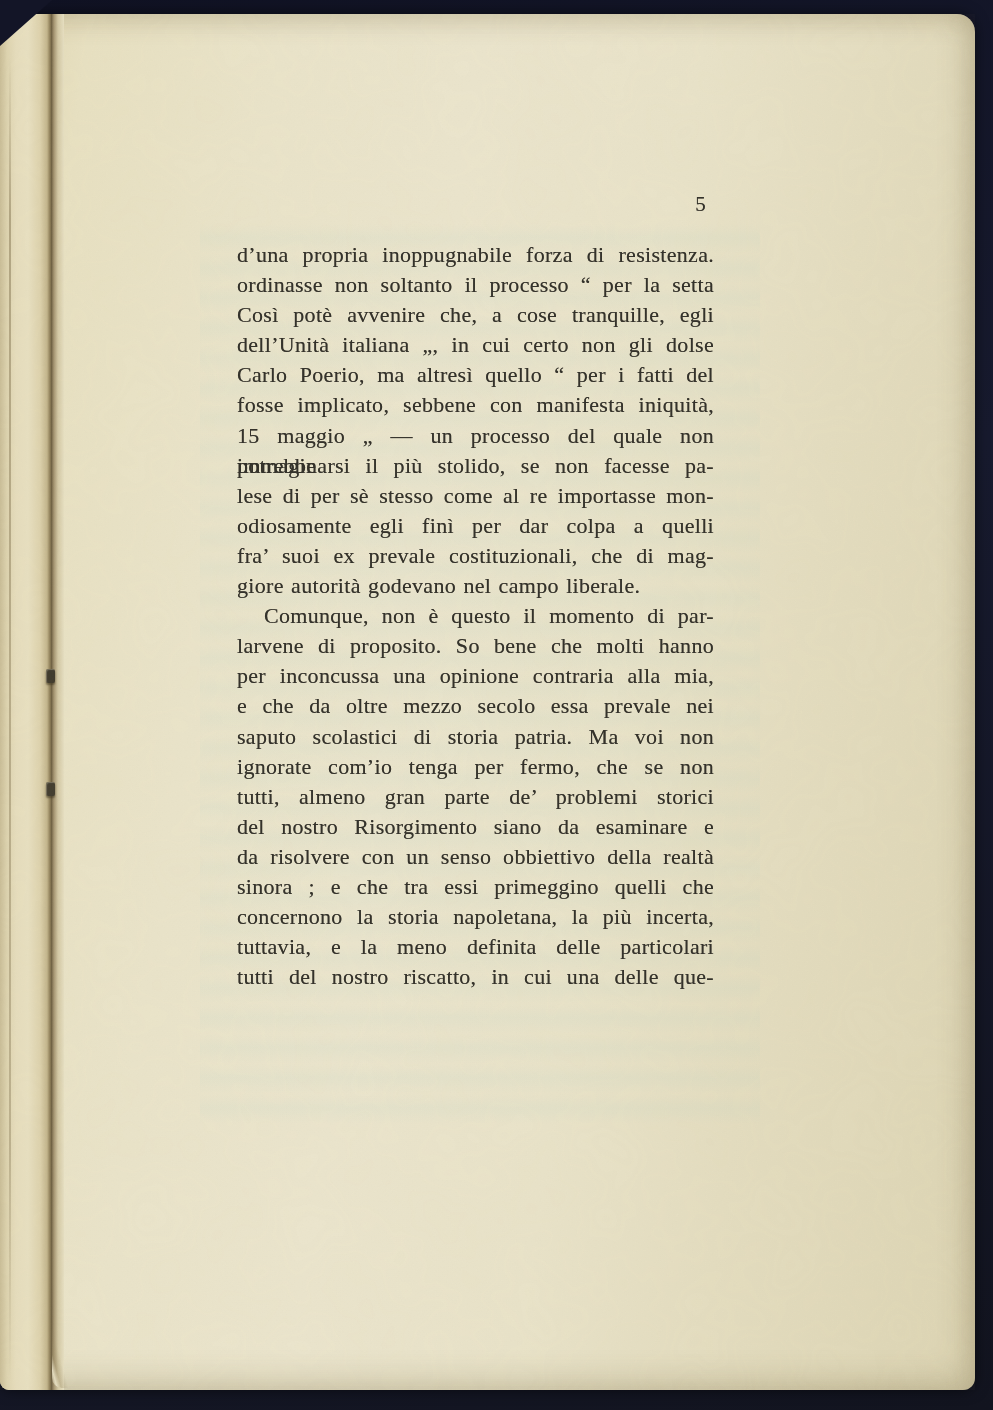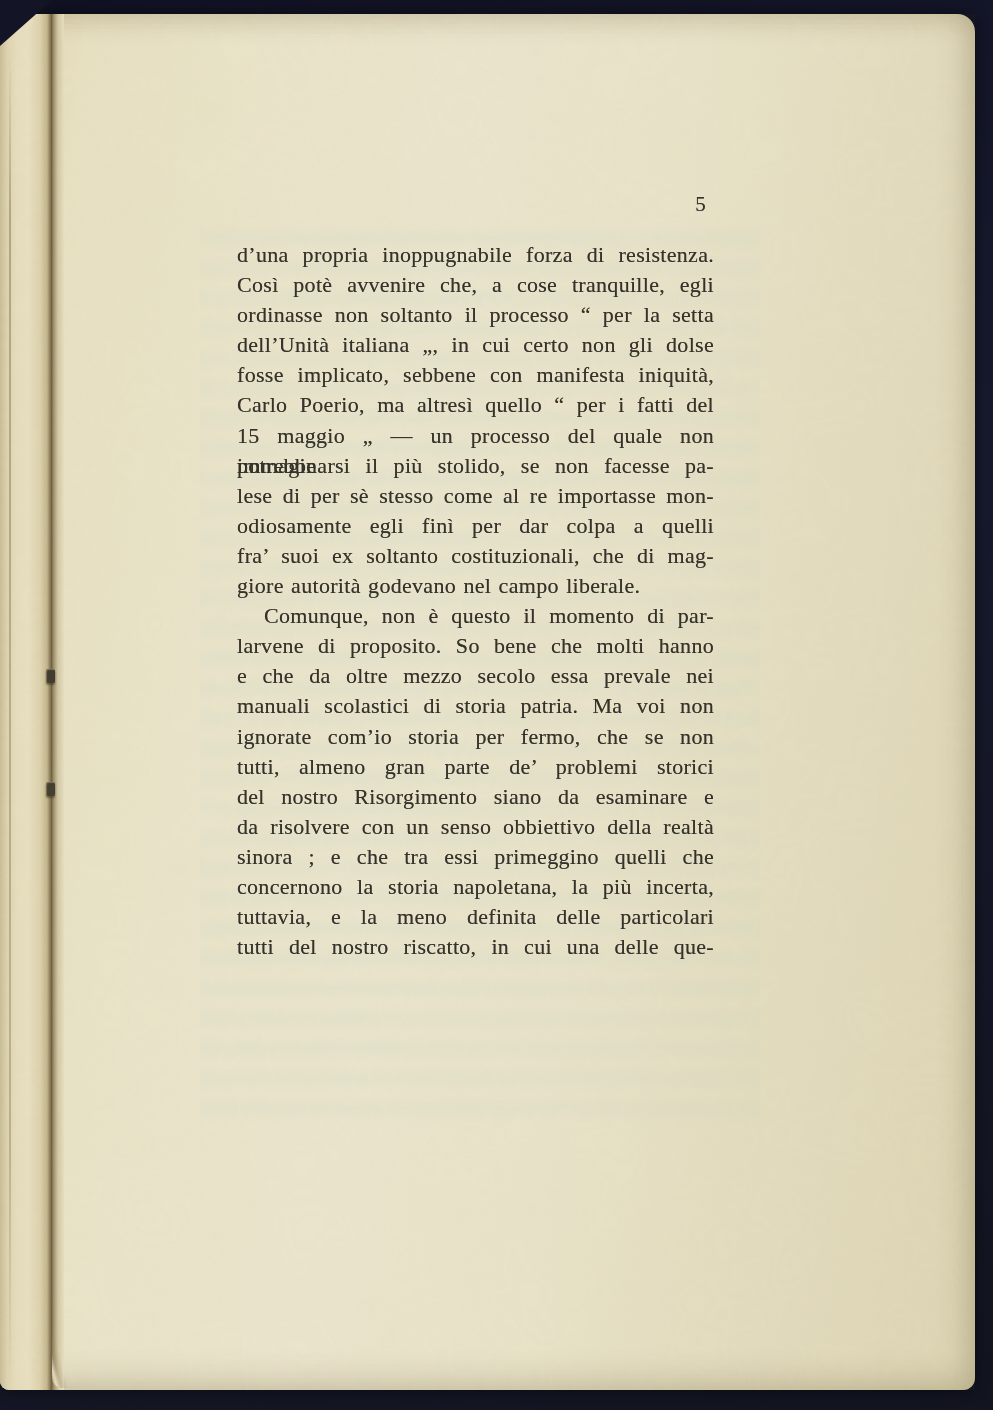--- a/index.html
+++ b/index.html
@@ -139,36 +139,37 @@
 
     <div class="scan-tint"></div>
   </div>
 
   <div class="corner-notch"></div>
 
   <div class="text-col">
     <div class="pagenum">5</div>
 
     <div class="line">d’una propria inoppugnabile forza di resistenza.</div>
+    <div class="line">ordinasse non soltanto il processo “ per la setta</div>
     <div class="line">Così potè avvenire che, a cose tranquille, egli</div>
-    <div class="line">ordinasse non soltanto il processo “ per la setta</div>
     <div class="line">dell’Unità italiana „, in cui certo non gli dolse</div>
+    <div class="line">Carlo Poerio, ma altresì quello “ per i fatti del</div>
     <div class="line">fosse implicato, sebbene con manifesta iniquità,</div>
-    <div class="line">Carlo Poerio, ma altresì quello “ per i fatti del</div>
     <div class="line">15 maggio „ — un processo del quale non potrebbe</div>
     <div class="line">immaginarsi il più stolido, se non facesse pa-</div>
     <div class="line">lese di per sè stesso come al re importasse mon-</div>
     <div class="line">odiosamente egli finì per dar colpa a quelli</div>
-    <div class="line">fra’ suoi ex soltanto costituzionali, che di mag-</div>
+    <div class="line">fra’ suoi ex prevale costituzionali, che di mag-</div>
     <div class="line para-end">giore autorità godevano nel campo liberale.</div>
     <div class="line indent">Comunque, non è questo il momento di par-</div>
     <div class="line">larvene di proposito. So bene che molti hanno</div>
+    <div class="line">per inconcussa una opinione contraria alla mia,</div>
     <div class="line">e che da oltre mezzo secolo essa prevale nei</div>
-    <div class="line">manuali scolastici di storia patria. Ma voi non</div>
-    <div class="line">ignorate com’io storia per fermo, che se non</div>
+    <div class="line">saputo scolastici di storia patria. Ma voi non</div>
+    <div class="line">ignorate com’io tenga per fermo, che se non</div>
     <div class="line">tutti, almeno gran parte de’ problemi storici</div>
     <div class="line">del nostro Risorgimento siano da esaminare e</div>
     <div class="line">da risolvere con un senso obbiettivo della realtà</div>
     <div class="line">sinora ; e che tra essi primeggino quelli che</div>
     <div class="line">concernono la storia napoletana, la più incerta,</div>
     <div class="line">tuttavia, e la meno definita delle particolari</div>
     <div class="line">tutti del nostro riscatto, in cui una delle que-</div>
   </div>
 
 </div>

